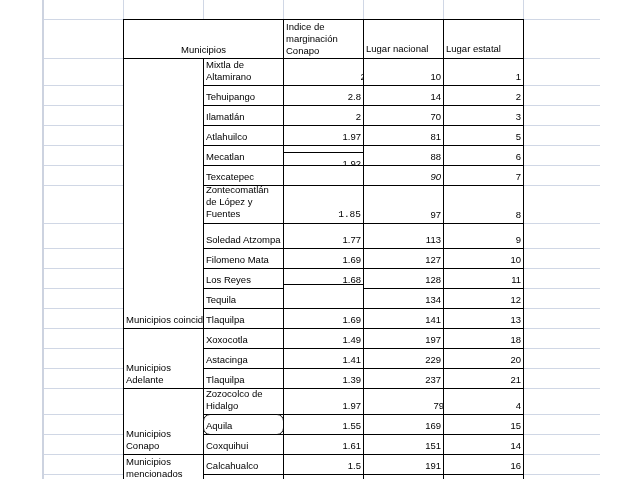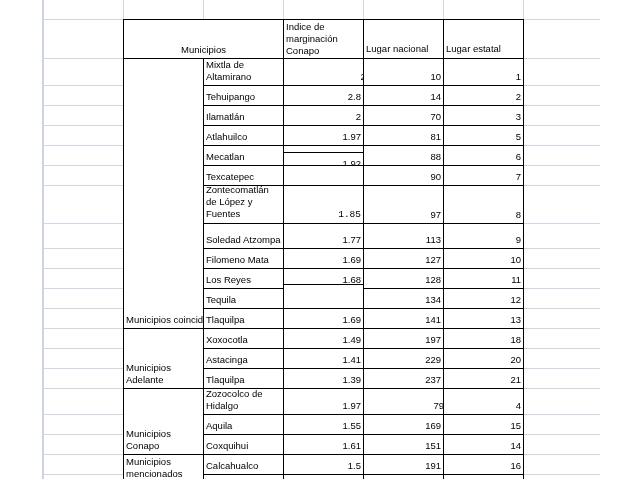--- a/index.html
+++ b/index.html
@@ -144,21 +144,21 @@
     <div class="cell b" style="left: 443px; top: 145px; width: 81px; height: 21px;">
       <div class="num" style="bottom: 2px;">6</div>
     </div>
     <div class="cell b" style="left: 203px; top: 165px; width: 81px; height: 21px;">
       <div class="txt" style="white-space: pre-line; bottom: 2px;">Texcatepec</div>
     </div>
     <div class="cell b" style="left: 283px; top: 165px; width: 81px; height: 21px;">
       <div class="num" style="bottom: 18px; margin-top: 32px;">1.91</div>
     </div>
     <div class="cell b" style="left: 363px; top: 165px; width: 81px; height: 21px;">
-      <div class="num" style="bottom: 2px;">90</div>
+      <div class="num" style="bottom: 2px; font-style: italic;">90</div>
     </div>
     <div class="cell b" style="left: 443px; top: 165px; width: 81px; height: 21px;">
       <div class="num" style="bottom: 2px;">7</div>
     </div>
     <div class="cell b" style="left: 203px; top: 185px; width: 81px; height: 39px;">
       <div class="txt" style="white-space: pre-line; bottom: 3px;">Zontecomatlán
 de López y
 Fuentes</div>
     </div>
     <div class="cell b" style="left: 283px; top: 185px; width: 81px; height: 39px;">
@@ -272,21 +272,21 @@
     </div>
     <div class="cell b" style="left: 283px; top: 388px; width: 81px; height: 27px;">
       <div class="num" style="bottom: 2px;">1.97</div>
     </div>
     <div class="cell b" style="left: 363px; top: 388px; width: 84px; height: 27px; padding-left: 25px;">
       <div class="num" style="bottom: 2px;">79</div>
     </div>
     <div class="cell b" style="left: 443px; top: 388px; width: 81px; height: 27px;">
       <div class="num" style="bottom: 2px;">4</div>
     </div>
-    <div class="cell b" style="left: 203px; top: 414px; width: 81px; height: 21px;">
+    <div class="cell b" style="left: 203px; top: 414px; width: 81px; height: 21px; border-radius: 7px;">
       <div class="txt" style="white-space: pre-line; bottom: 2px;">Aquila</div>
     </div>
     <div class="cell b" style="left: 283px; top: 414px; width: 81px; height: 21px;">
       <div class="num" style="bottom: 2px;">1.55</div>
     </div>
     <div class="cell b" style="left: 363px; top: 414px; width: 81px; height: 21px; padding-left: 24px;">
       <div class="num" style="bottom: 2px;">169</div>
     </div>
     <div class="cell b" style="left: 443px; top: 414px; width: 81px; height: 21px;">
       <div class="num" style="bottom: 2px;">15</div>

